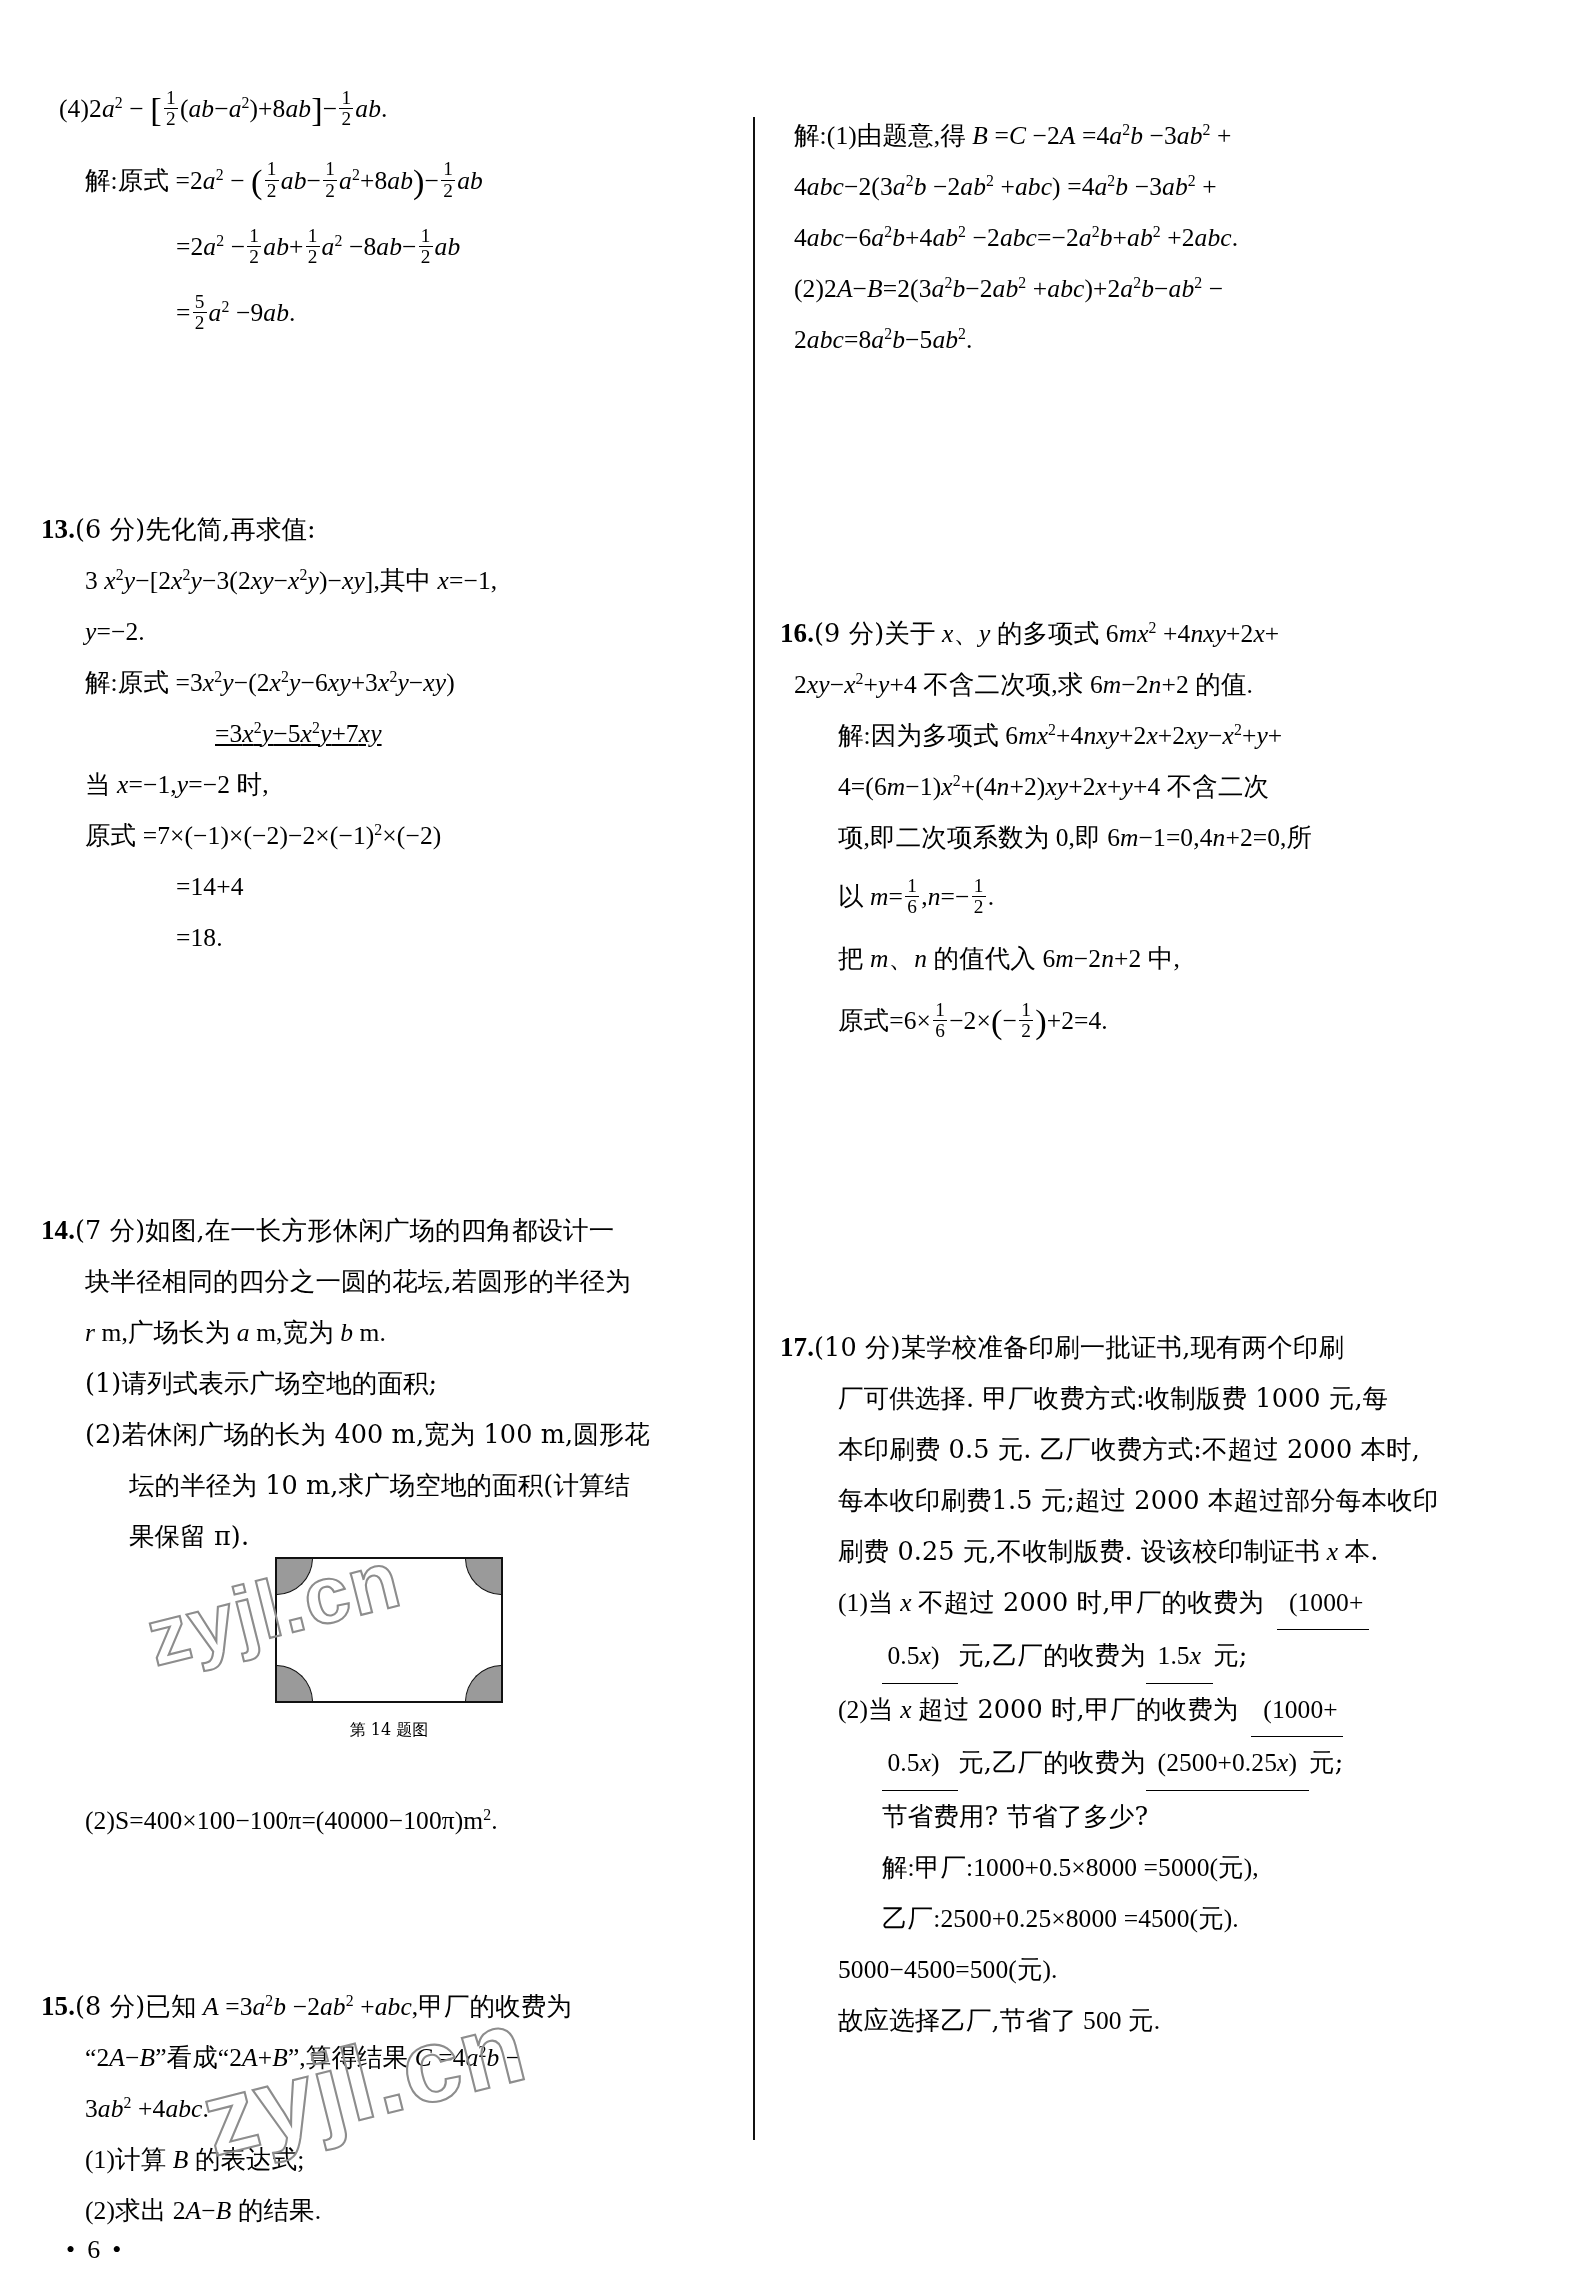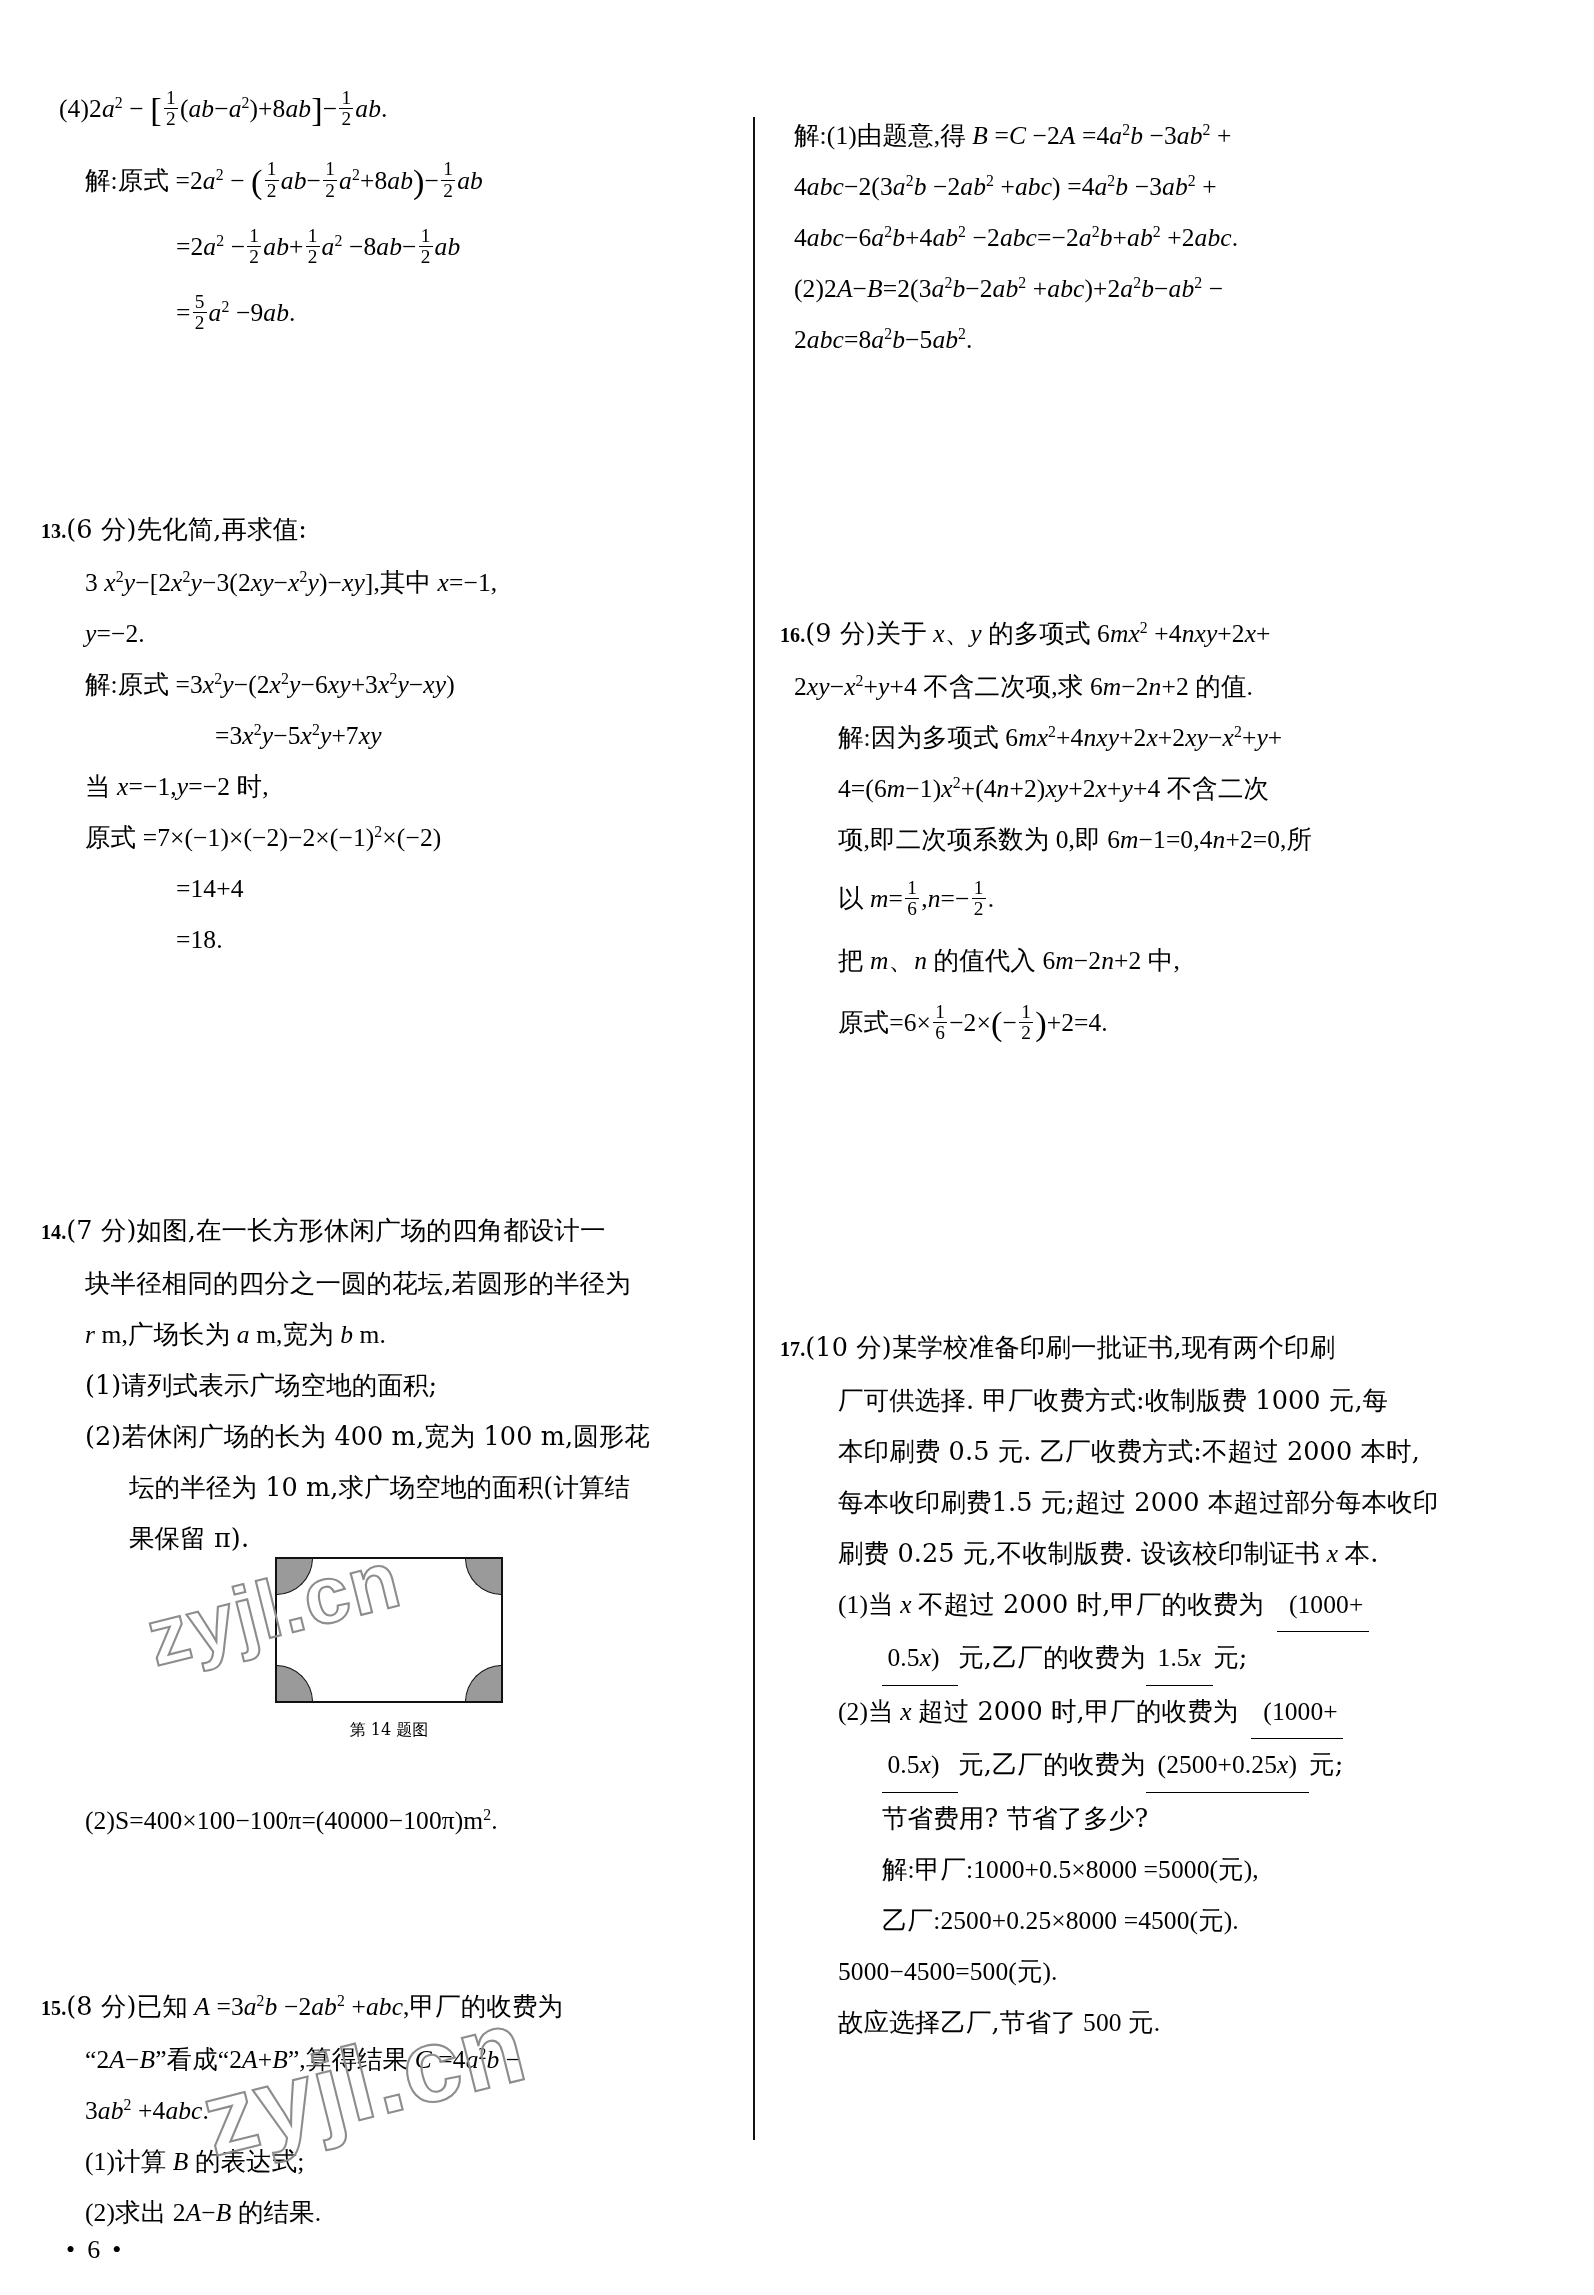--- a/index.html
+++ b/index.html
@@ -46,28 +46,28 @@
     line-height: 51px;
     white-space: nowrap;
     letter-spacing: 0.1px;
   }
   .cn { font-family: "DejaVu Serif", "Liberation Serif", serif; }
   .mi { font-style: italic; }
 
   
   .pnum {
     font-weight: bold;
-    font-size: 20px;
+    font-size: 27px;
   }
 
   
   .ind1 { padding-left: 44px; }
   .ind2 { padding-left: 88px; }
   .ind3 { padding-left: 135px; }
-  .ind4 { padding-left: 174px; }
+  .ind4 { padding-left: 174px; text-decoration: underline; }
 
   
   .frac {
     display: inline-block;
     vertical-align: -0.48em;
     text-align: center;
     font-size: 19.3px;
     line-height: 1.05;
     margin: 0 2.1px;
     position: relative;

